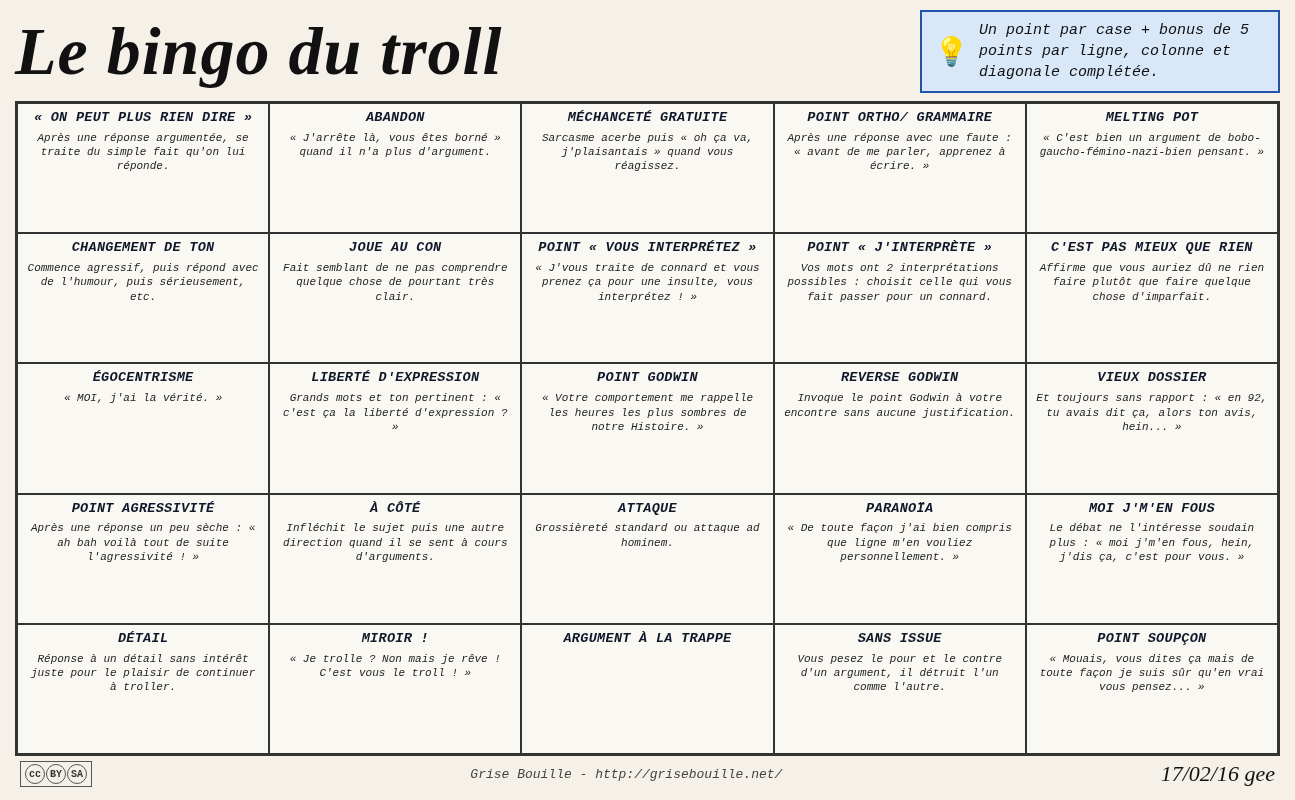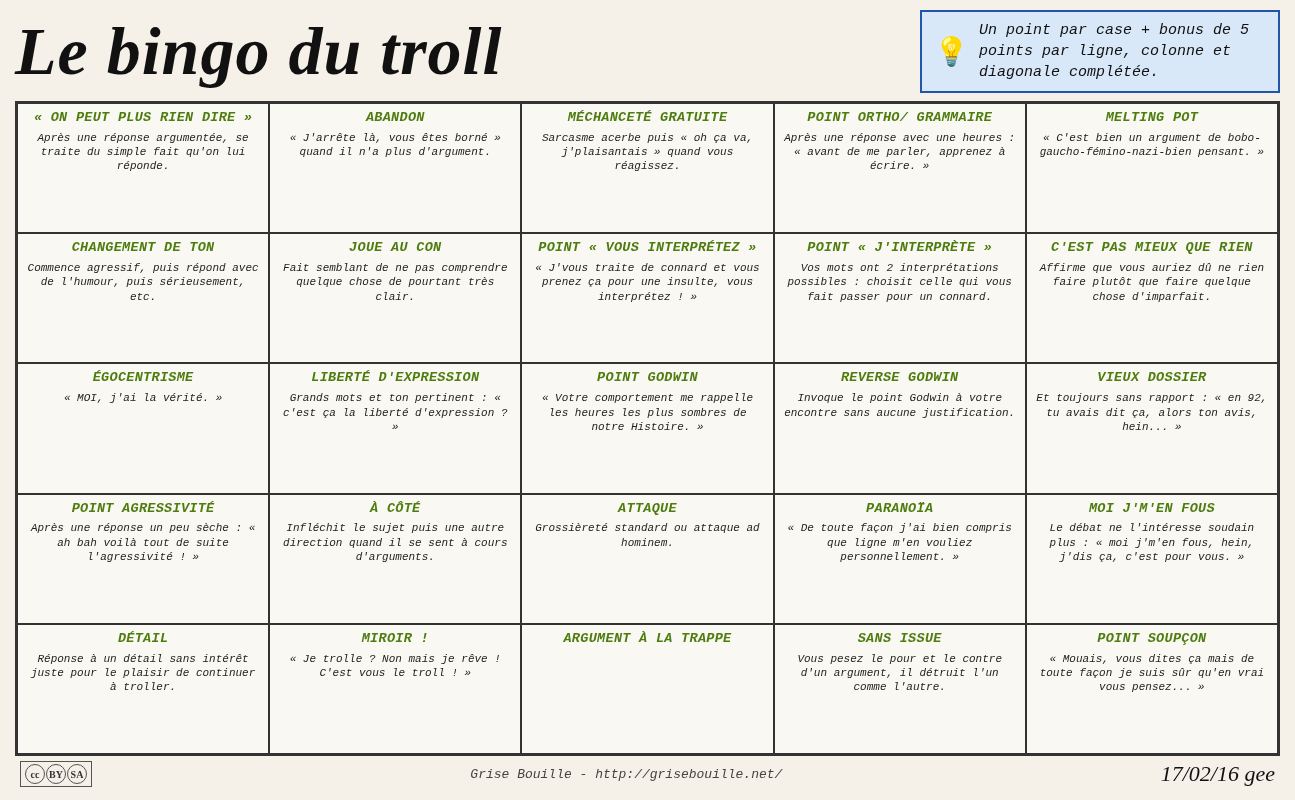--- a/index.html
+++ b/index.html
@@ -64,21 +64,21 @@
     }
     .cell-title {
       font-family: 'Courier New', Courier, monospace;
       font-size: 13.5px;
       font-weight: bold;
       font-style: italic;
       text-transform: uppercase;
       letter-spacing: 0.3px;
       margin-bottom: 4px;
       line-height: 1.25;
-      color: #4d7c0f;
+      color: #0f172a;
     }
     .cell-desc {
       font-family: 'Courier New', Courier, monospace;
       font-size: 11px;
       font-style: italic;
       color: #222;
       line-height: 1.3;
     }
     .footer {
       display: flex;
@@ -97,21 +97,20 @@
       font-style: italic;
       font-family: Georgia, serif;
       color: #111;
     }
     .cc-box {
       display: flex;
       align-items: flex-start;
       border: 1px solid #555;
       padding: 2px 4px;
       gap: 1px;
-      font-family: Liberation Serif, serif;
     }
     .cc-icon {
       width: 20px;
       height: 20px;
       border: 1.5px solid #555;
       border-radius: 50%;
       display: flex;
       align-items: center;
       justify-content: center;
       font-size: 10px;
@@ -138,21 +137,21 @@
     <div class="cell">
       <div class="cell-title">ABANDON</div>
       <div class="cell-desc">« J'arrête là, vous êtes borné » quand il n'a plus d'argument.</div>
     </div>
     <div class="cell">
       <div class="cell-title">MÉCHANCETÉ GRATUITE</div>
       <div class="cell-desc">Sarcasme acerbe puis « oh ça va, j'plaisantais » quand vous réagissez.</div>
     </div>
     <div class="cell">
       <div class="cell-title">POINT ORTHO/ GRAMMAIRE</div>
-      <div class="cell-desc">Après une réponse avec une heures : « avant de me parler, apprenez à écrire. »</div>
+      <div class="cell-desc">Après une réponse avec une faute : « avant de me parler, apprenez à écrire. »</div>
     </div>
     <div class="cell">
       <div class="cell-title">MELTING POT</div>
       <div class="cell-desc">« C'est bien un argument de bobo-gaucho-fémino-nazi-bien pensant. »</div>
     </div>
     <div class="cell">
       <div class="cell-title">CHANGEMENT DE TON</div>
       <div class="cell-desc">Commence agressif, puis répond avec de l'humour, puis sérieusement, etc.</div>
     </div>
     <div class="cell">

